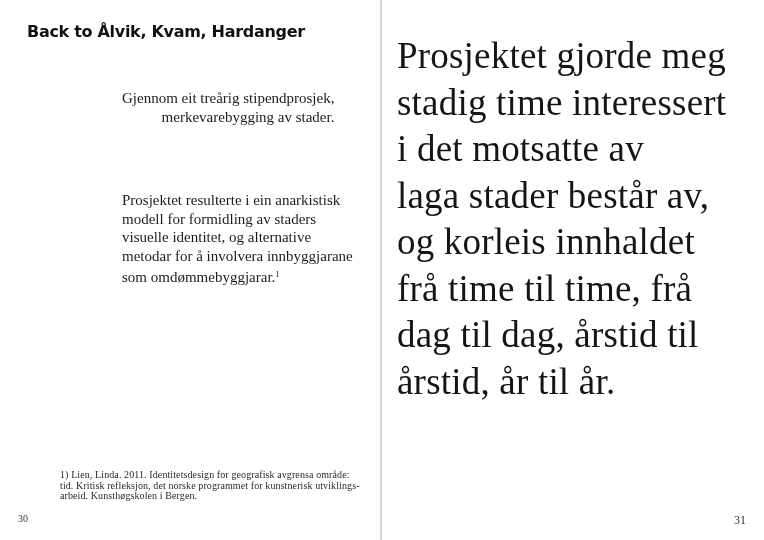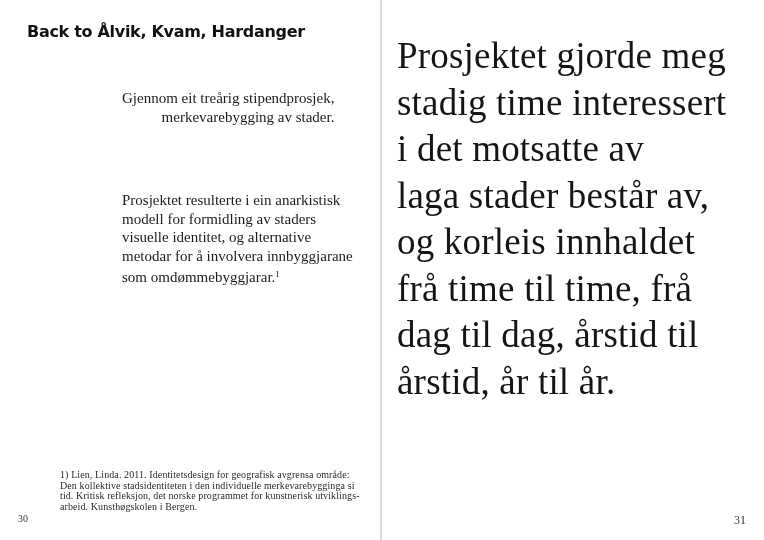--- a/index.html
+++ b/index.html
@@ -79,21 +79,20 @@
     <div class="body-block">
       <div class="line">Prosjektet resulterte i ein anarkistisk</div>
       <div class="line">modell for formidling av staders</div>
       <div class="line">visuelle identitet, og alternative</div>
       <div class="line">metodar for å involvera innbyggjarane</div>
       <div class="line"><span>som omdømmebyggjarar.</span><span class="fn-marker">1</span></div>
     </div>
 
     <div class="footnote">
       <div class="line">1) Lien, Linda. 2011. Identitetsdesign for geografisk avgrensa område:</div>
-      <div class="line">Den kollektive stadsidentiteten i den individuelle merkevarebygginga si</div>
       <div class="line">tid. Kritisk refleksjon, det norske programmet for kunstnerisk utviklings-</div>
       <div class="line">arbeid. Kunsthøgskolen i Bergen.</div>
     </div>
 
     <div class="pagenum-left">30</div>
   </div>
 
   <div class="divider"></div>
 
   <div class="page-right">

